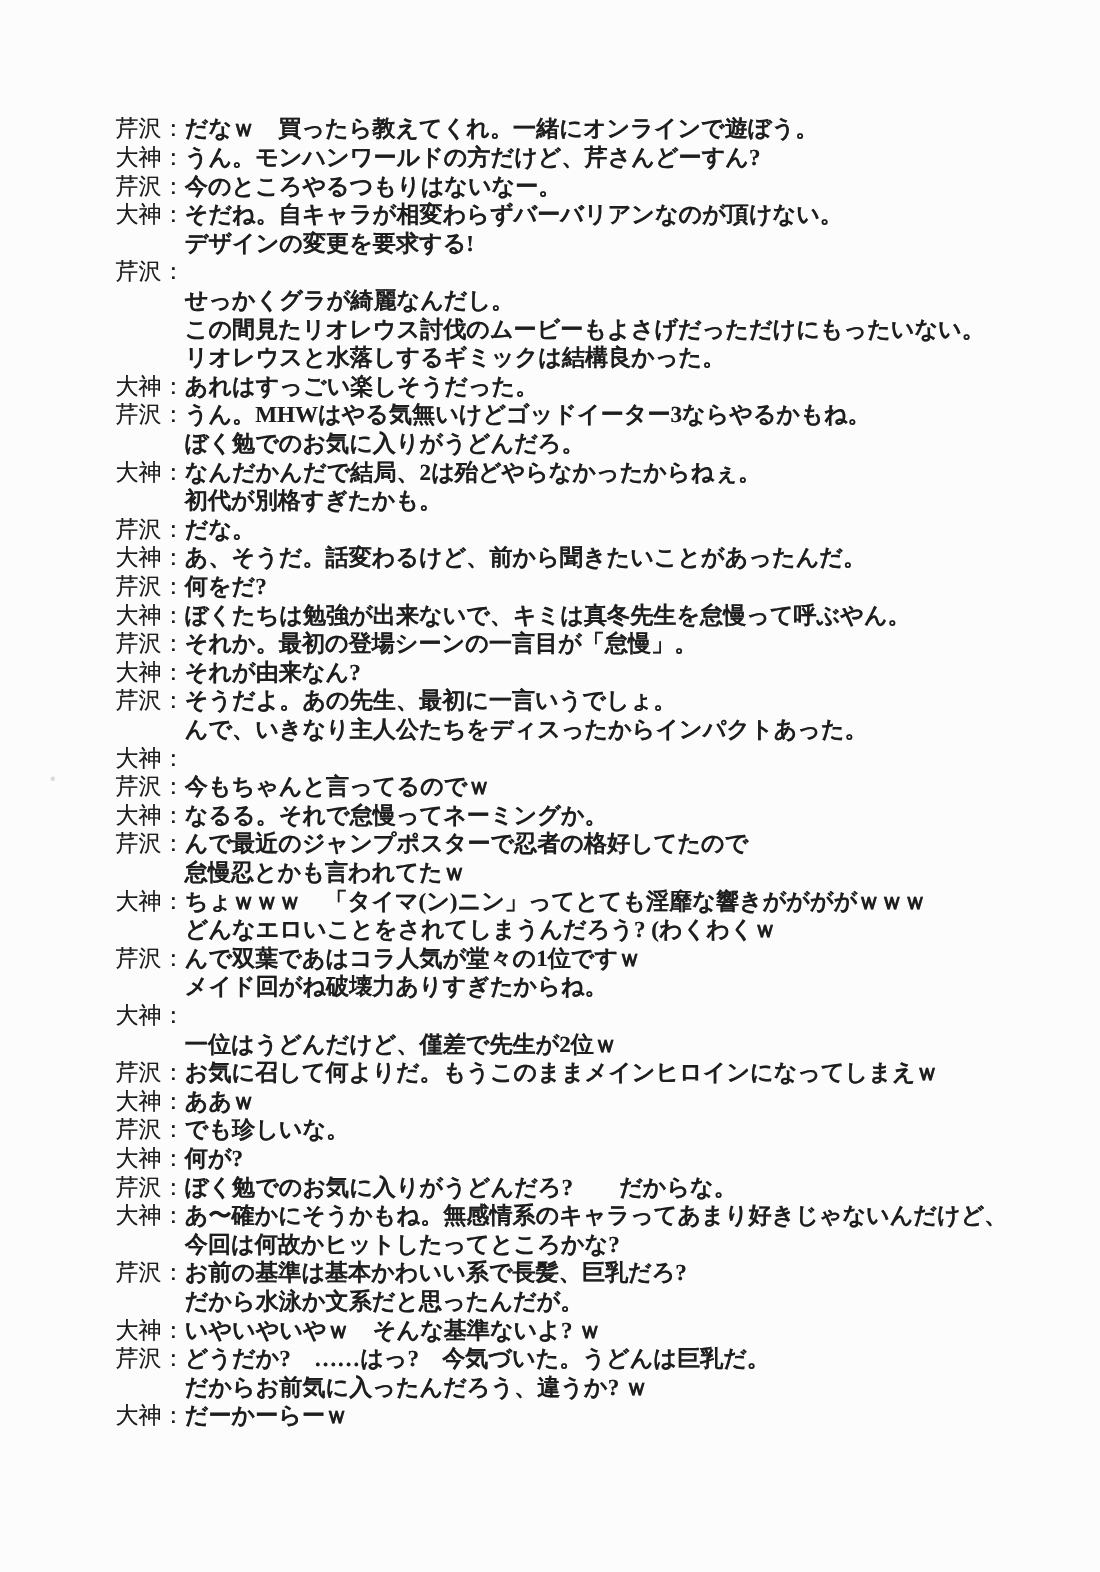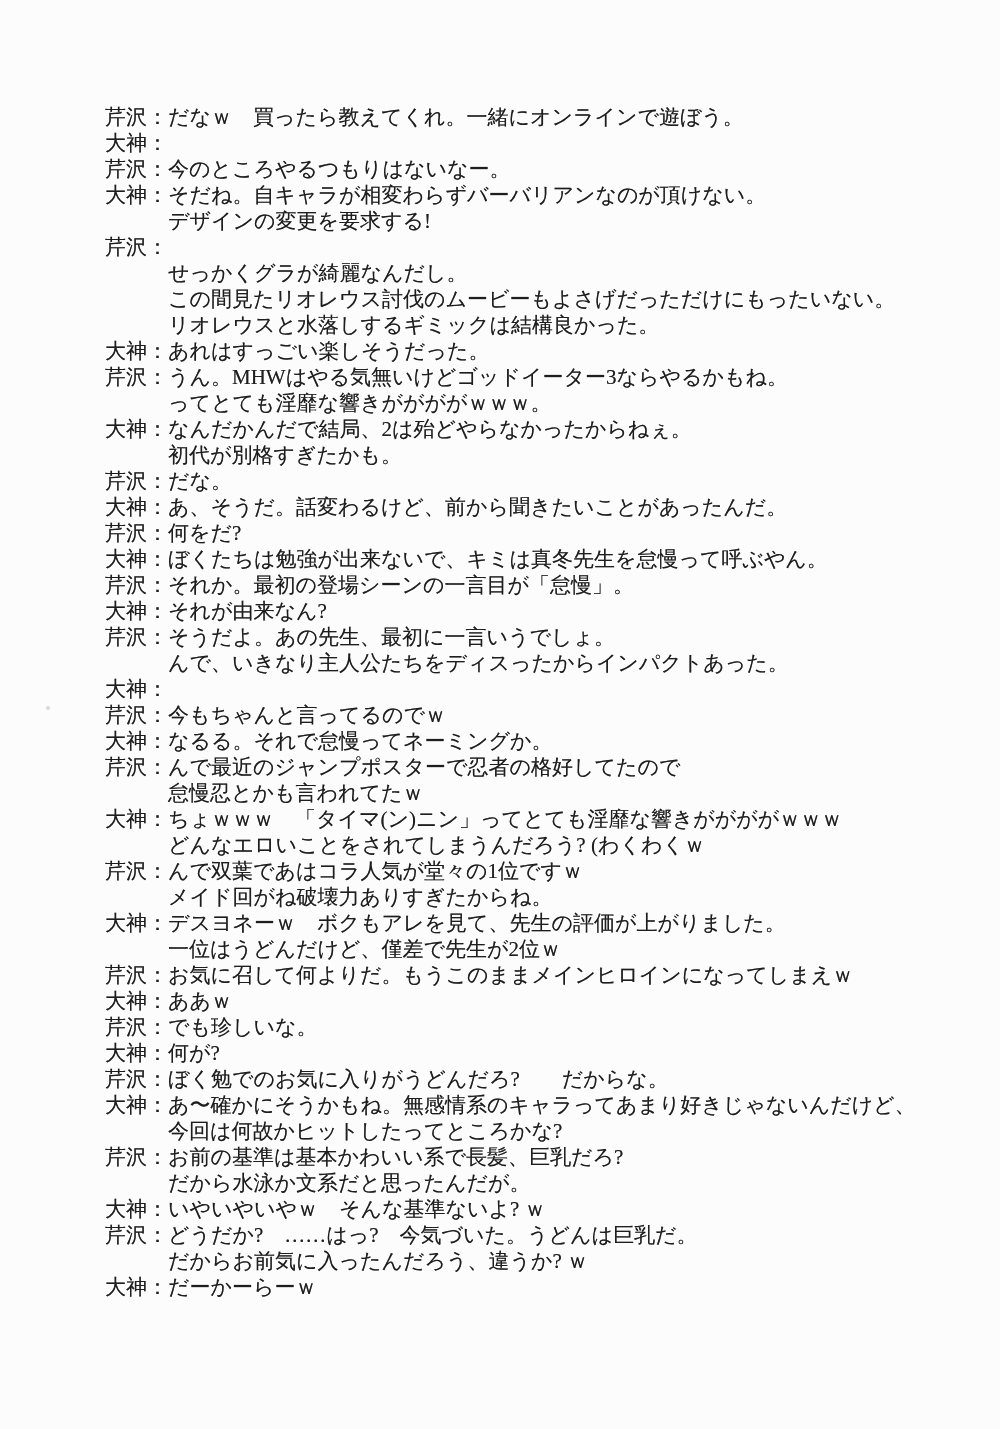--- a/index.html
+++ b/index.html
@@ -31,69 +31,70 @@
     white-space: pre;
   }
   .speaker {
     flex: 0 0 63px;
     white-space: pre;
     text-shadow: 0 0 0.5px rgba(30,30,30,0.55);
   }
   .line-text {
     white-space: pre;
     text-shadow: 0 0 0.5px rgba(30,30,30,0.55);
+    font-weight: bold;
   }
   .speck {
     position: absolute;
     left: 46px;
     top: 706px;
     width: 4px;
     height: 4px;
     border-radius: 50%;
     background: #c6c6c6;
     opacity: 0.65;
   }
 </style>
 </head>
 <body>
 
 <main class="page">
   <section class="transcript" id="transcript">
       <div class="row"><span class="speaker">芹沢：</span><span class="line-text">だなｗ　買ったら教えてくれ。一緒にオンラインで遊ぼう。</span></div>
-      <div class="row"><span class="speaker">大神：</span></div>
+      <div class="row"><span class="speaker">大神：</span><span class="line-text">うん。モンハンワールドの方だけど、芹さんどーすん?</span></div>
       <div class="row"><span class="speaker">芹沢：</span><span class="line-text">今のところやるつもりはないなー。</span></div>
       <div class="row"><span class="speaker">大神：</span><span class="line-text">そだね。自キャラが相変わらずバーバリアンなのが頂けない。</span></div>
       <div class="row"><span class="speaker"></span><span class="line-text">デザインの変更を要求する!</span></div>
       <div class="row"><span class="speaker">芹沢：</span></div>
       <div class="row"><span class="speaker"></span><span class="line-text">せっかくグラが綺麗なんだし。</span></div>
       <div class="row"><span class="speaker"></span><span class="line-text">この間見たリオレウス討伐のムービーもよさげだっただけにもったいない。</span></div>
       <div class="row"><span class="speaker"></span><span class="line-text">リオレウスと水落しするギミックは結構良かった。</span></div>
       <div class="row"><span class="speaker">大神：</span><span class="line-text">あれはすっごい楽しそうだった。</span></div>
       <div class="row"><span class="speaker">芹沢：</span><span class="line-text">うん。MHWはやる気無いけどゴッドイーター3ならやるかもね。</span></div>
-      <div class="row"><span class="speaker"></span><span class="line-text">ってとても淫靡な響きががががｗｗｗ。</span></div>
+      <div class="row"><span class="speaker"></span><span class="line-text">ぼく勉でのお気に入りがうどんだろ。</span></div>
       <div class="row"><span class="speaker">大神：</span><span class="line-text">なんだかんだで結局、2は殆どやらなかったからねぇ。</span></div>
       <div class="row"><span class="speaker"></span><span class="line-text">初代が別格すぎたかも。</span></div>
       <div class="row"><span class="speaker">芹沢：</span><span class="line-text">だな。</span></div>
       <div class="row"><span class="speaker">大神：</span><span class="line-text">あ、そうだ。話変わるけど、前から聞きたいことがあったんだ。</span></div>
       <div class="row"><span class="speaker">芹沢：</span><span class="line-text">何をだ?</span></div>
       <div class="row"><span class="speaker">大神：</span><span class="line-text">ぼくたちは勉強が出来ないで、キミは真冬先生を怠慢って呼ぶやん。</span></div>
       <div class="row"><span class="speaker">芹沢：</span><span class="line-text">それか。最初の登場シーンの一言目が「怠慢」。</span></div>
       <div class="row"><span class="speaker">大神：</span><span class="line-text">それが由来なん?</span></div>
       <div class="row"><span class="speaker">芹沢：</span><span class="line-text">そうだよ。あの先生、最初に一言いうでしょ。</span></div>
       <div class="row"><span class="speaker"></span><span class="line-text">んで、いきなり主人公たちをディスったからインパクトあった。</span></div>
       <div class="row"><span class="speaker">大神：</span></div>
       <div class="row"><span class="speaker">芹沢：</span><span class="line-text">今もちゃんと言ってるのでｗ</span></div>
       <div class="row"><span class="speaker">大神：</span><span class="line-text">なるる。それで怠慢ってネーミングか。</span></div>
       <div class="row"><span class="speaker">芹沢：</span><span class="line-text">んで最近のジャンプポスターで忍者の格好してたので</span></div>
       <div class="row"><span class="speaker"></span><span class="line-text">怠慢忍とかも言われてたｗ</span></div>
       <div class="row"><span class="speaker">大神：</span><span class="line-text">ちょｗｗｗ　「タイマ(ン)ニン」ってとても淫靡な響きががががｗｗｗ</span></div>
       <div class="row"><span class="speaker"></span><span class="line-text">どんなエロいことをされてしまうんだろう? (わくわくｗ</span></div>
       <div class="row"><span class="speaker">芹沢：</span><span class="line-text">んで双葉であはコラ人気が堂々の1位ですｗ</span></div>
       <div class="row"><span class="speaker"></span><span class="line-text">メイド回がね破壊力ありすぎたからね。</span></div>
-      <div class="row"><span class="speaker">大神：</span><span class="line-text">デスヨネーｗ　ボクもアレを見て、先生の評価が上がりました。</span></div>
+      <div class="row"><span class="speaker">大神：</span></div>
       <div class="row"><span class="speaker"></span><span class="line-text">一位はうどんだけど、僅差で先生が2位ｗ</span></div>
       <div class="row"><span class="speaker">芹沢：</span><span class="line-text">お気に召して何よりだ。もうこのままメインヒロインになってしまえｗ</span></div>
       <div class="row"><span class="speaker">大神：</span><span class="line-text">ああｗ</span></div>
       <div class="row"><span class="speaker">芹沢：</span><span class="line-text">でも珍しいな。</span></div>
       <div class="row"><span class="speaker">大神：</span><span class="line-text">何が?</span></div>
       <div class="row"><span class="speaker">芹沢：</span><span class="line-text">ぼく勉でのお気に入りがうどんだろ?　　だからな。</span></div>
       <div class="row"><span class="speaker">大神：</span><span class="line-text">あ〜確かにそうかもね。無感情系のキャラってあまり好きじゃないんだけど、</span></div>
       <div class="row"><span class="speaker"></span><span class="line-text">今回は何故かヒットしたってところかな?</span></div>
       <div class="row"><span class="speaker">芹沢：</span><span class="line-text">お前の基準は基本かわいい系で長髪、巨乳だろ?</span></div>
       <div class="row"><span class="speaker"></span><span class="line-text">だから水泳か文系だと思ったんだが。</span></div>

